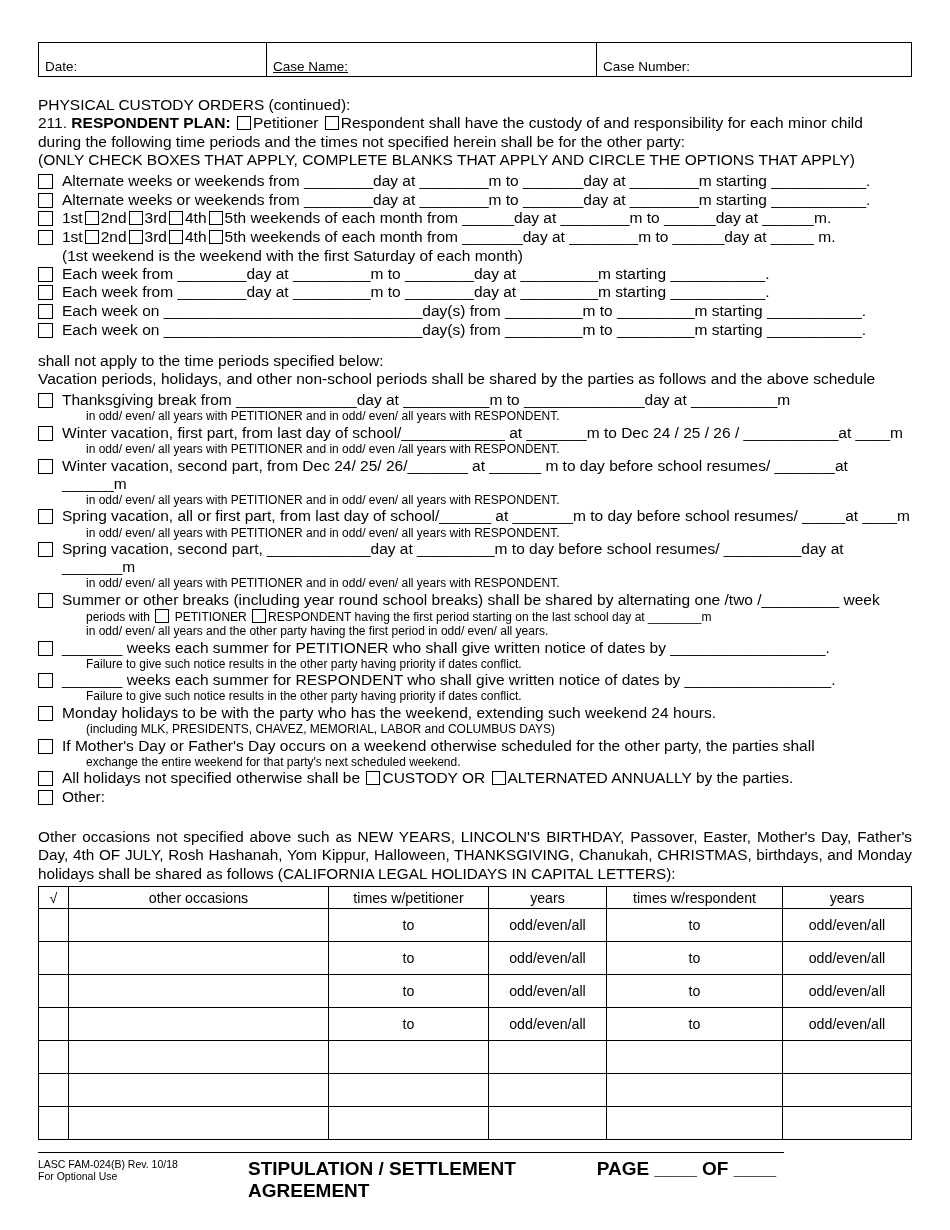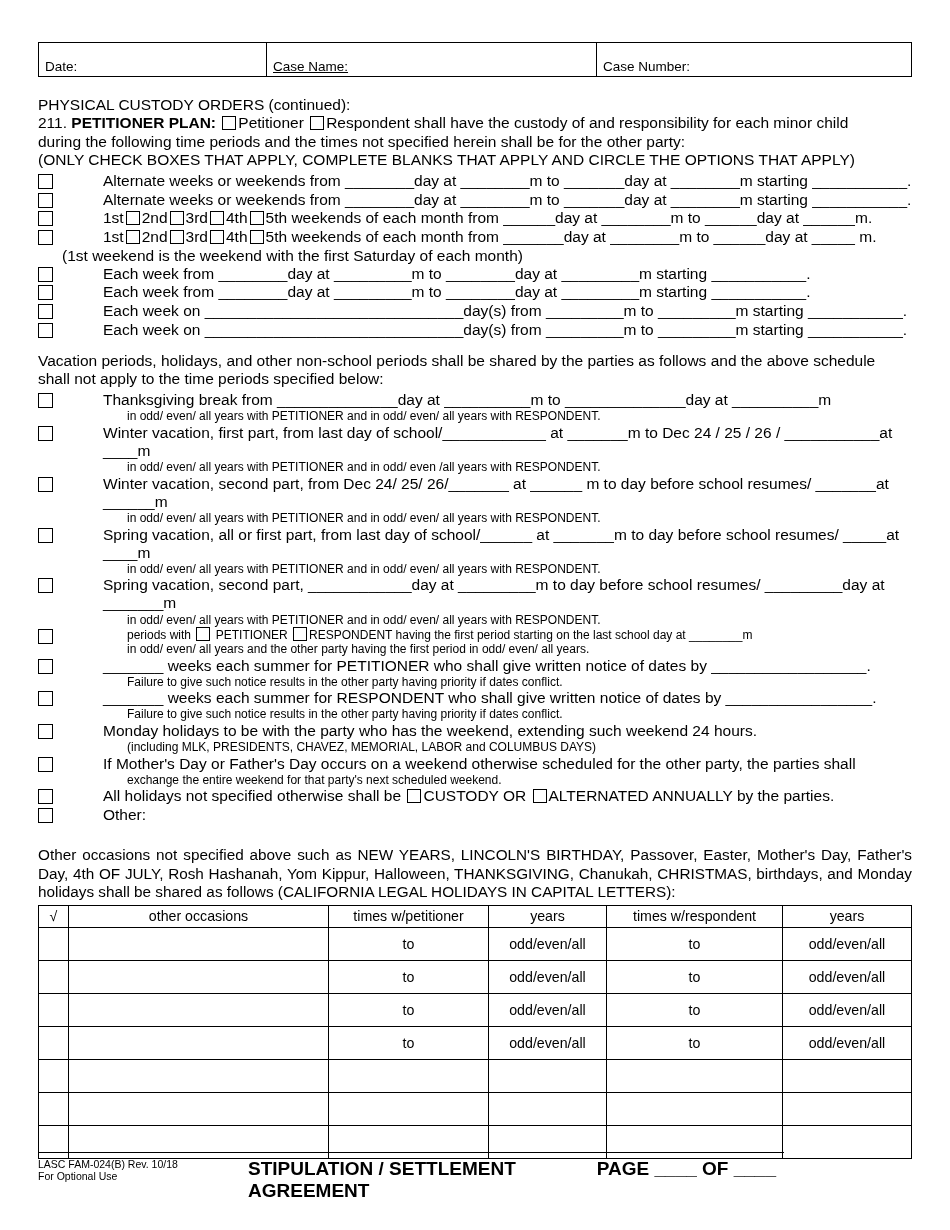--- a/index.html
+++ b/index.html
@@ -85,21 +85,21 @@
     font-size: 15.5px;
     line-height: 1.17;
   }
   .sub {
     margin-left: 24px;
     font-size: 12px;
     line-height: 1.17;
   }
 
   .list-block { margin-top: 3px; }
-  .list-block .crow { margin-bottom: 0.5px; gap: 41px; }
+  .list-block .crow { margin-bottom: 0.5px; }
 
   .blk2 { margin-top: 13px; }
 
   
   .occ-para {
     margin-top: 22px;
     font-size: 15.3px;
     line-height: 1.21;
     text-align: justify;
   }
@@ -176,21 +176,21 @@
       <td class="c-name">Case Name:</td>
       <td class="c-num">Case Number:</td>
     </tr>
   </tbody>
     </table>
 
   <div class="sec-title">PHYSICAL CUSTODY ORDERS (continued):</div>
 
   <div class="para">
     <span>211.</span>
-    <b>PETITIONER PLAN</b><b>:</b>
+    <b>RESPONDENT PLAN</b><b>:</b>
     <span class="cb-sm"></span><span>Petitioner</span>
     <span class="cb-sm"></span><span>Respondent shall have the custody of and responsibility for each minor child</span>
   </div>
   <div class="para">during the following time periods and the times not specified herein shall be for the other party:</div>
   <div class="para">(ONLY CHECK BOXES THAT APPLY, COMPLETE BLANKS THAT APPLY AND CIRCLE THE OPTIONS THAT APPLY)</div>
 
   <div class="list-block">
 
     <div class="crow">
       <span class="cb"></span>
@@ -230,22 +230,22 @@
       <span class="cb"></span>
       <span class="txt">Each week on ______________________________day(s) from _________m to _________m starting ___________.</span>
     </div>
     <div class="crow">
       <span class="cb"></span>
       <span class="txt">Each week on ______________________________day(s) from _________m to _________m starting ___________.</span>
     </div>
   </div>
 
   <div class="blk2">
+    <div class="para">shall not apply to the time periods specified below:</div>
     <div class="para">Vacation periods, holidays, and other non-school periods shall be shared by the parties as follows and the above schedule</div>
-    <div class="para">shall not apply to the time periods specified below:</div>
   </div>
 
   <div class="list-block">
 
     <div class="crow">
       <span class="cb"></span>
       <span class="txt">
         <span>Thanksgiving break from ______________day at __________m to ______________day at __________m</span>
         <div class="sub">in odd/ even/ all years with PETITIONER and in odd/ even/ all years with RESPONDENT.</div>
       </span>
@@ -279,20 +279,21 @@
       <span class="cb"></span>
       <span class="txt">
         <span>Spring vacation, second part, ____________day at _________m to day before school resumes/ _________day at _______m</span>
         <div class="sub">in odd/ even/ all years with PETITIONER and in odd/ even/ all years with RESPONDENT.</div>
       </span>
     </div>
 
     <div class="crow">
       <span class="cb"></span>
       <span class="txt">
+        <span>Summer or other breaks (including year round school breaks) shall be shared by alternating one /two /_________ week</span>
         <div class="sub"><span>periods with</span> <span class="cb-sm"></span> <span>PETITIONER</span> <span class="cb-sm"></span><span>RESPONDENT having the first period starting on the last school day at ________m</span></div>
         <div class="sub">in odd/ even/ all years and the other party having the first period in odd/ even/ all years.</div>
       </span>
     </div>
 
     <div class="crow">
       <span class="cb"></span>
       <span class="txt">
         <span>_______ weeks each summer for PETITIONER who shall give written notice of dates by __________________.</span>
         <div class="sub">Failure to give such notice results in the other party having priority if dates conflict.</div>

